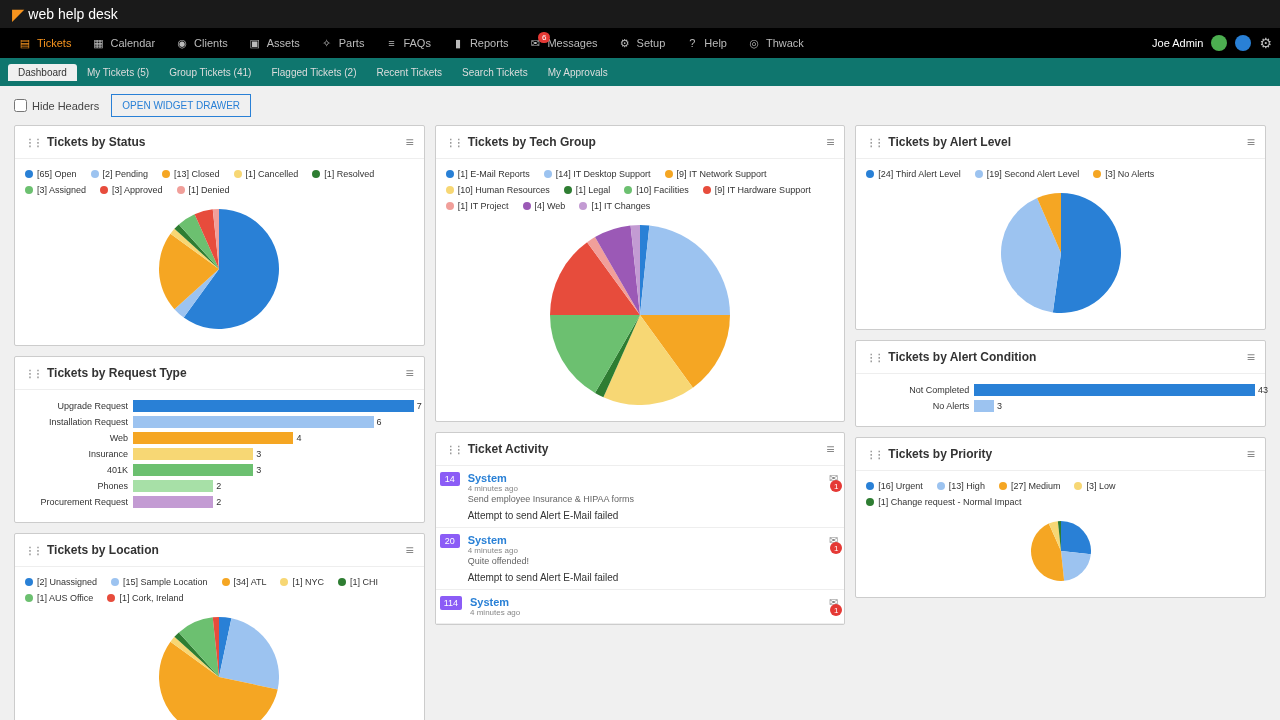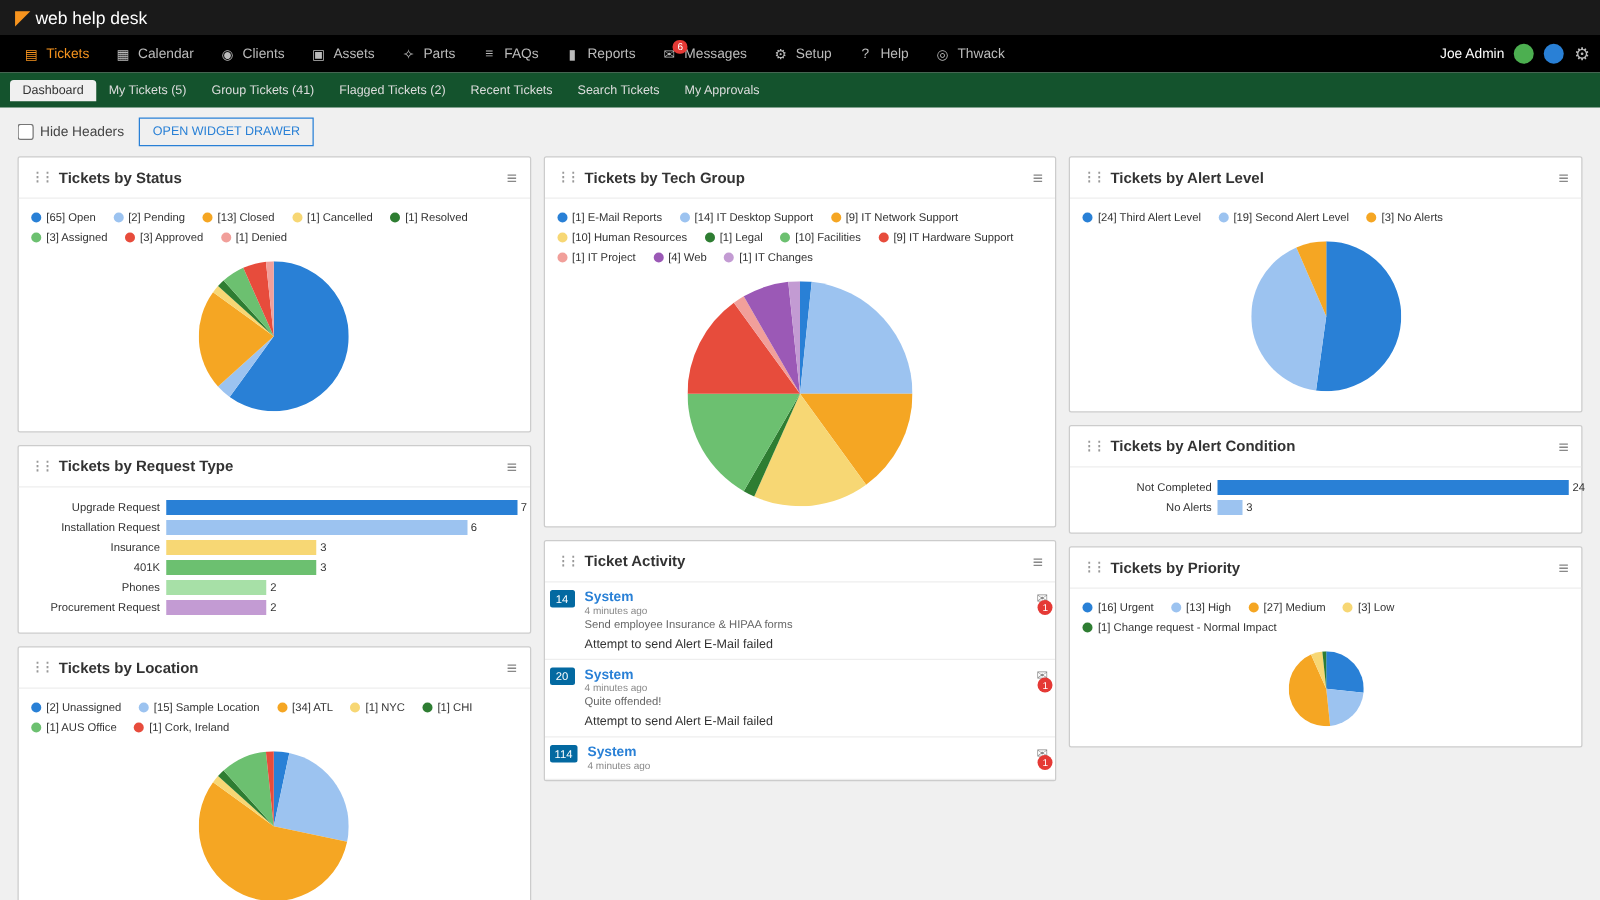--- a/index.html
+++ b/index.html
@@ -9,21 +9,21 @@
 .logo-icon{color:#f7941e;font-size:16px}
 .nav{background:#000;height:30px;display:flex;align-items:center;padding:0 8px;justify-content:space-between}
 .nav-left{display:flex;align-items:center;gap:0}
 .nav-item{display:flex;align-items:center;gap:5px;padding:0 10px;color:#bbb;font-size:11px;cursor:pointer;height:30px}
 .nav-item.active{color:#f7941e}
 .nav-icon{width:14px;height:14px;display:inline-flex;align-items:center;justify-content:center;position:relative}
 .nav-right{display:flex;align-items:center;gap:8px;color:#fff;font-size:11px}
 .badge-notif{position:absolute;top:-4px;right:-8px;background:#e53935;color:#fff;border-radius:8px;font-size:8px;padding:1px 4px}
 .avatar-dot{width:16px;height:16px;border-radius:50%;background:#4caf50;display:inline-block}
 .avatar-user{width:16px;height:16px;border-radius:50%;background:#2980d6;display:inline-block}
-.subnav{background:#14532d;height:20px;display:flex;align-items:center;padding:14px 8px;gap:0}
+.subnav{background:#0f766e;height:20px;display:flex;align-items:center;padding:14px 8px;gap:0}
 .subnav-item{color:#ddd;font-size:10px;padding:3px 10px;cursor:pointer;border-radius:3px 3px 0 0}
 .subnav-item.active{background:#f0f0f0;color:#333}
 .toolbar{display:flex;align-items:center;gap:12px;padding:8px 14px}
 .checkbox-label{display:flex;align-items:center;gap:5px;font-size:11px;color:#444}
 .btn-drawer{border:1px solid #2980d6;color:#2980d6;background:transparent;padding:5px 10px;font-size:10px;cursor:pointer}
 .grid{display:grid;grid-template-columns:1fr 1fr 1fr;gap:10px;padding:0 14px 14px}
 .col{display:flex;flex-direction:column;gap:10px}
 .widget{background:#fff;border:1px solid #ccc;border-radius:2px}
 .widget-hdr{display:flex;align-items:center;justify-content:space-between;padding:8px 10px;border-bottom:1px solid #eee}
 .widget-title{font-size:12px;font-weight:bold;color:#333;display:flex;align-items:center;gap:6px}
@@ -34,21 +34,21 @@
 .legend-item{display:flex;align-items:center;gap:4px;white-space:nowrap}
 .swatch{width:8px;height:8px;border-radius:50%;display:inline-block}
 .pie-wrap{display:flex;justify-content:center;padding:6px 0}
 .bars{font-family:monospace;font-size:9px}
 .bar-row{display:flex;align-items:center;margin-bottom:4px}
 .bar-label{width:108px;text-align:right;padding-right:5px;white-space:nowrap;overflow:hidden}
 .bar-track{flex:1;position:relative;height:12px}
 .bar-fill{height:12px}
 .bar-val{position:absolute;left:0;top:0;font-size:9px;padding-left:3px;line-height:12px}
 .activity-item{border-bottom:1px solid #eee;padding:6px 4px;display:flex;gap:8px;position:relative}
-.act-badge{background:#0369a1;color:#fff;font-size:9px;padding:2px 4px;min-width:20px;text-align:center;height:14px;border-radius:2px}
+.act-badge{background:#8b5cf6;color:#fff;font-size:9px;padding:2px 4px;min-width:20px;text-align:center;height:14px;border-radius:2px}
 .act-body{flex:1}
 .act-title{font-weight:bold;font-size:11px;color:#2980d6}
 .act-time{font-size:8px;color:#888}
 .act-desc{font-size:9px;color:#666;margin-top:1px}
 .act-msg{font-size:10px;color:#333;margin-top:6px}
 .act-icon{position:absolute;right:6px;top:6px;color:#888}
 .act-alert{position:absolute;right:2px;top:14px;background:#e53935;color:#fff;border-radius:50%;width:12px;height:12px;font-size:8px;display:flex;align-items:center;justify-content:center}
 .scroll-body{max-height:175px;overflow-y:auto}
 svg{display:block}
 </style>
@@ -212,20 +212,27 @@
               </div>
             </div>
             <div class="bar-row">
               <div class="bar-label">Installation Request</div>
               <div class="bar-track">
                 <div class="bar-fill" style="width: 85.7143%; background: rgb(156, 195, 240);"></div>
                 <div class="bar-val" style="left: 85.7143%;">6</div>
               </div>
             </div>
             <div class="bar-row">
+              <div class="bar-label">Web</div>
+              <div class="bar-track">
+                <div class="bar-fill" style="width: 57.1429%; background: rgb(245, 166, 35);"></div>
+                <div class="bar-val" style="left: 57.1429%;">4</div>
+              </div>
+            </div>
+            <div class="bar-row">
               <div class="bar-label">Insurance</div>
               <div class="bar-track">
                 <div class="bar-fill" style="width: 42.8571%; background: rgb(247, 215, 116);"></div>
                 <div class="bar-val" style="left: 42.8571%;">3</div>
               </div>
             </div>
             <div class="bar-row">
               <div class="bar-label">401K</div>
               <div class="bar-track">
                 <div class="bar-fill" style="width: 42.8571%; background: rgb(108, 192, 112);"></div>
@@ -455,21 +462,21 @@
             <span>Tickets by Alert Condition</span>
           </div>
           <span class="widget-menu">≡</span>
         </div>
         <div class="widget-body">
           <div class="bars">
             <div class="bar-row">
               <div class="bar-label">Not Completed</div>
               <div class="bar-track">
                 <div class="bar-fill" style="width: 100%; background: rgb(41, 128, 214);"></div>
-                <div class="bar-val" style="left: 100%;">24</div>
+                <div class="bar-val" style="left: 100%;">43</div>
               </div>
             </div>
             <div class="bar-row">
               <div class="bar-label">No Alerts</div>
               <div class="bar-track">
                 <div class="bar-fill" style="width: 6.97674%; background: rgb(156, 195, 240);"></div>
                 <div class="bar-val" style="left: 6.97674%;">3</div>
               </div>
             </div>
           </div>

